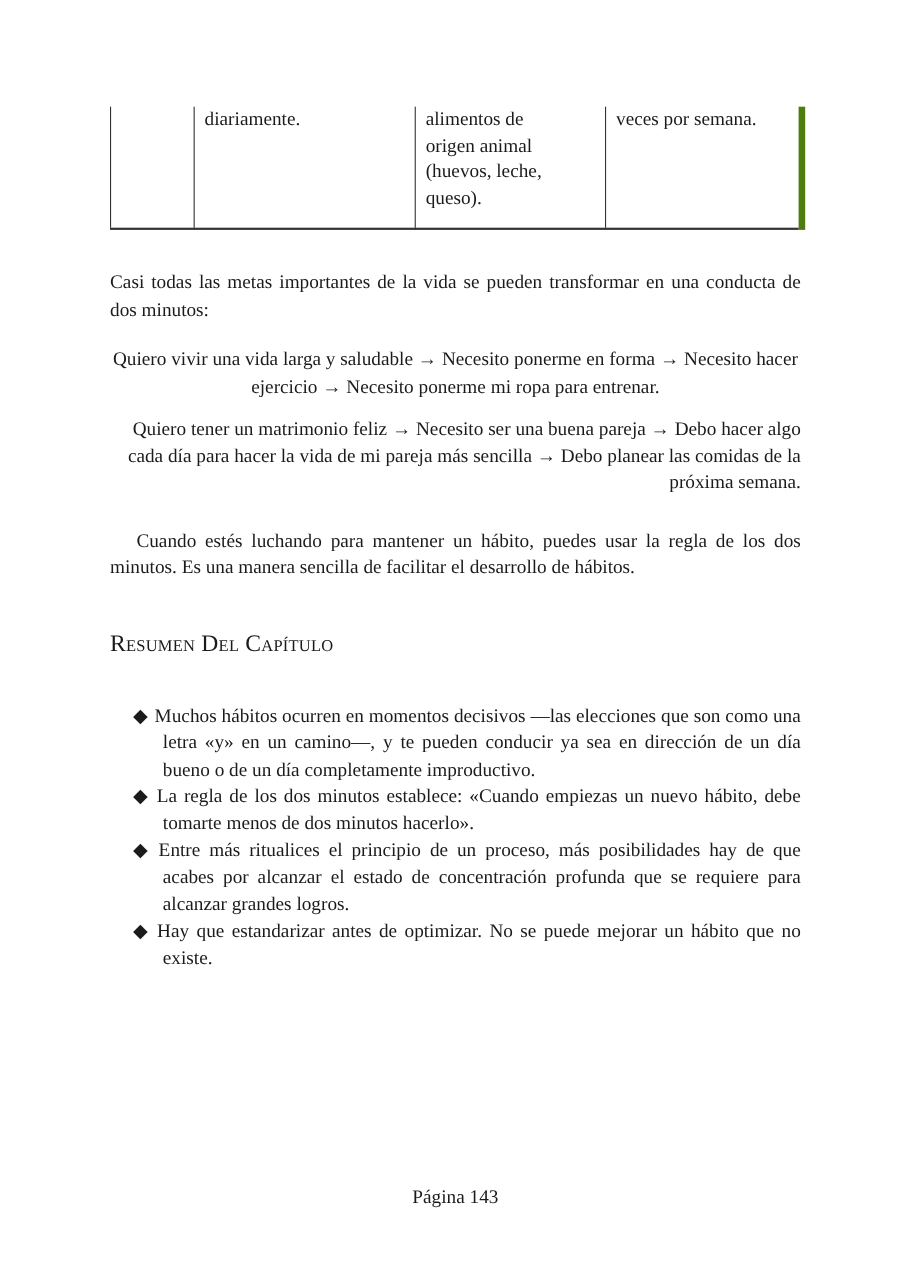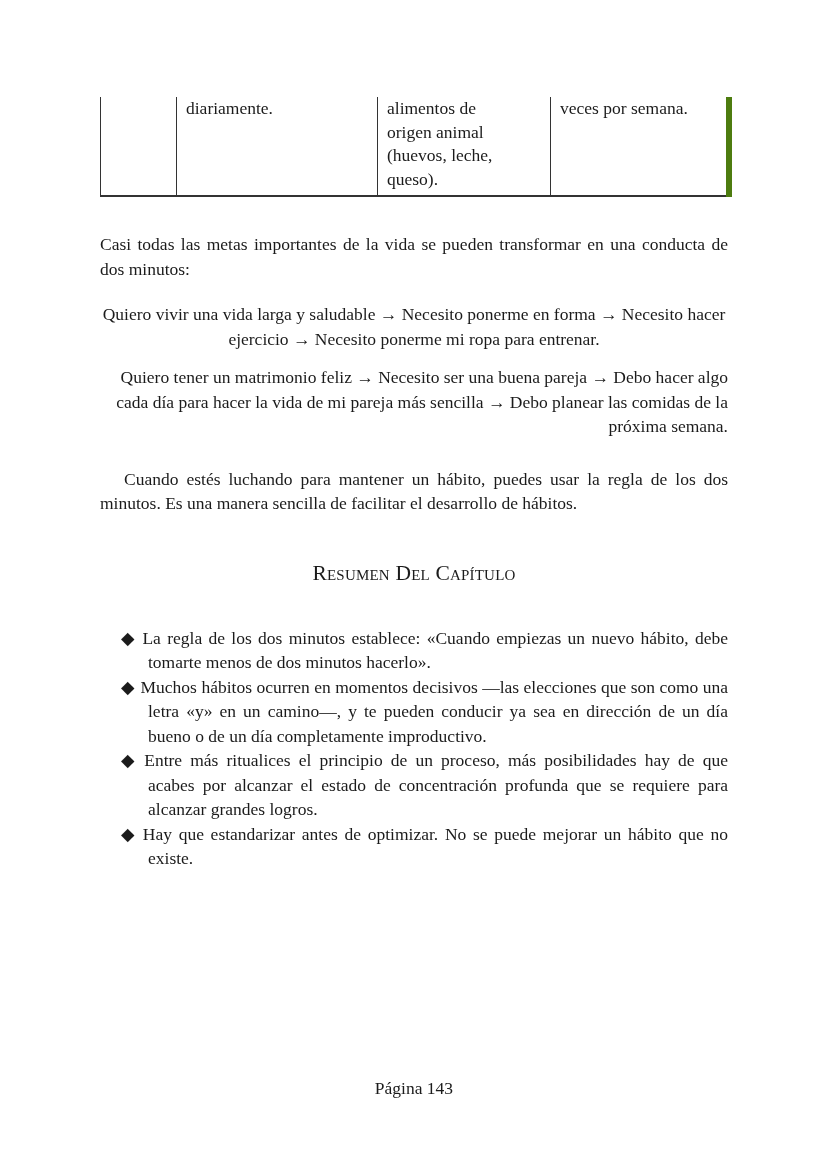--- a/index.html
+++ b/index.html
@@ -19,21 +19,21 @@
   
   table.habits {
     border-collapse: collapse;
     table-layout: fixed;
     width: 628px;
     border-bottom: 2px solid #333333;
   }
   table.habits td {
     border-left: 1px solid #333333;
     vertical-align: top;
-    padding: 0 9px 4px 9px;
+    padding: 0 9px 16px 9px;
     height: 97px;
     line-height: 23.5px;
   }
   table.habits td:last-child { border-right: 6px solid #4d7c0f; }
   .cw3 { width: 132px; }
 
   p { margin: 0; }
   .just { text-align: justify; }
   .p-intro { margin-top: 35px; }
   .center { text-align: center; }
@@ -41,21 +41,20 @@
   .chain-2 { margin-top: 14px; text-align: right; }
   .p-closing { margin-top: 28px; text-indent: 24px; }
 
   h2.heading {
     font-variant: small-caps;
     font-weight: normal;
     font-size: 21.5px;
     line-height: 27px;
     margin: 44px 0 0 0;
     letter-spacing: 0.2px;
-    text-align: center;
   }
 
   ul.summary {
     list-style: none;
     margin: 39px 0 0 21px;
     padding: 0;
     width: 607px;
   }
   ul.summary li {
     text-align: justify;
@@ -101,22 +100,22 @@
 
     <p class="center chain-1">Quiero vivir una vida larga y saludable → Necesito ponerme en forma → Necesito hacer ejercicio → Necesito ponerme mi ropa para entrenar.</p>
 
     <p class="center chain-2">Quiero tener un matrimonio feliz → Necesito ser una buena pareja → Debo hacer algo cada día para hacer la vida de mi pareja más sencilla → Debo planear las comidas de la próxima semana.</p>
 
     <p class="just p-closing">Cuando estés luchando para mantener un hábito, puedes usar la regla de los dos minutos. Es una manera sencilla de facilitar el desarrollo de hábitos.</p>
 
     <h2 class="heading">Resumen Del Capítulo</h2>
 
     <ul class="summary">
+      <li><span class="marker">◆</span><span>Muchos hábitos ocurren en momentos decisivos —las elecciones que son como una letra «y» en un camino—, y te pueden conducir ya sea en dirección de un día bueno o de un día completamente improductivo.</span></li>
       <li><span class="marker">◆</span><span>La regla de los dos minutos establece: «Cuando empiezas un nuevo hábito, debe tomarte menos de dos minutos hacerlo».</span></li>
-      <li><span class="marker">◆</span><span>Muchos hábitos ocurren en momentos decisivos —las elecciones que son como una letra «y» en un camino—, y te pueden conducir ya sea en dirección de un día bueno o de un día completamente improductivo.</span></li>
       <li><span class="marker">◆</span><span>Entre más ritualices el principio de un proceso, más posibilidades hay de que acabes por alcanzar el estado de concentración profunda que se requiere para alcanzar grandes logros.</span></li>
       <li><span class="marker">◆</span><span>Hay que estandarizar antes de optimizar. No se puede mejorar un hábito que no existe.</span></li>
     </ul>
 
   </div>
 
   <div class="footer">Página 143</div>
 </div>
 
 </body></html>

